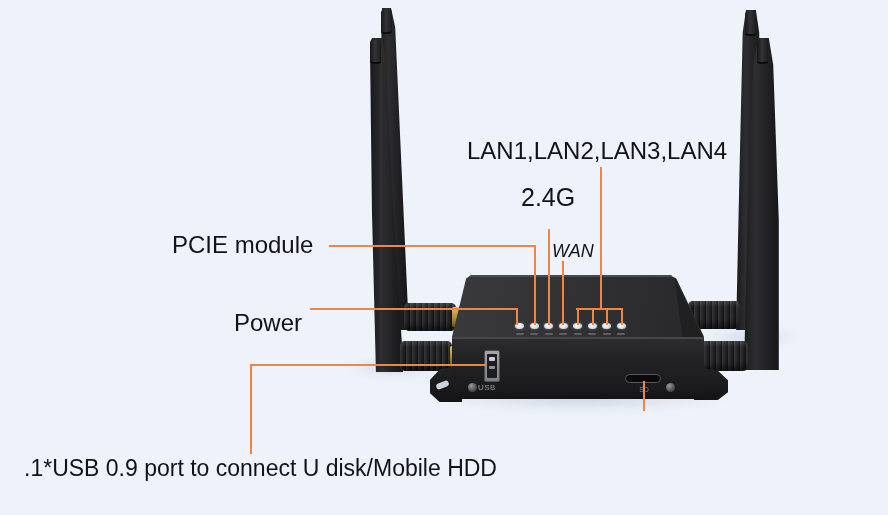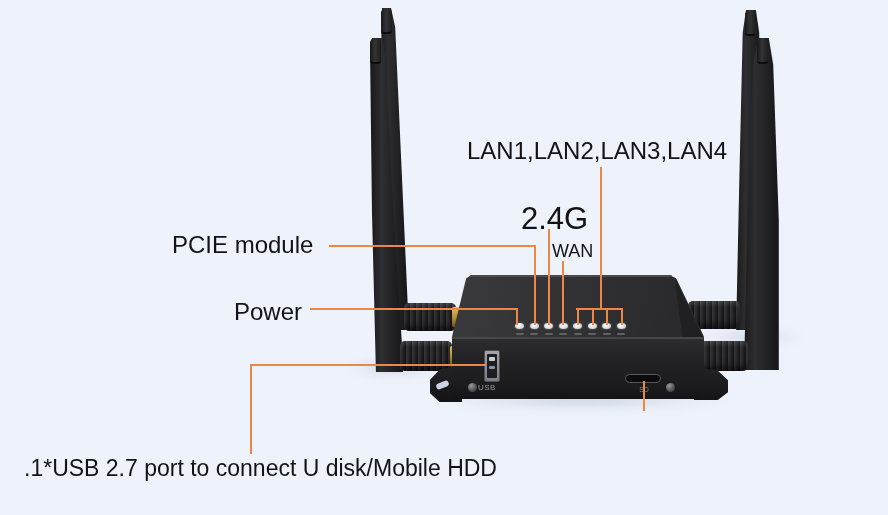--- a/index.html
+++ b/index.html
@@ -122,19 +122,19 @@
   <div class="line" style="left:591.5px;top:308px;width:2px;height:17px;"></div>
   <div class="line" style="left:606px;top:308px;width:2px;height:17px;"></div>
   <div class="line" style="left:620.5px;top:308px;width:2px;height:17px;"></div>
   <div class="line" style="left:310px;top:308px;width:208px;height:2px;"></div>
   <div class="line" style="left:516px;top:308px;width:2px;height:17px;"></div>
   <div class="line" style="left:250px;top:364px;width:236px;height:2px;"></div>
   <div class="line" style="left:250px;top:364px;width:2px;height:90px;"></div>
   <div class="line" style="left:643px;top:381px;width:2px;height:30px;"></div>
 
   <div class="lbl" style="left:467px;top:139px;font-size:24px;">LAN1,LAN2,LAN3,LAN4</div>
-  <div class="lbl" style="left:521px;top:203px;font-size:31px;">2.4G</div>
-  <div class="lbl" style="left:552px;top:242px;font-size:18px;">WAN</div>
+  <div class="lbl" style="left:521px;top:185px;font-size:25px;">2.4G</div>
+  <div class="lbl" style="left:552px;top:242px;font-size:18px;font-style:italic;">WAN</div>
   <div class="lbl" style="left:172px;top:233px;font-size:24px;">PCIE module</div>
-  <div class="lbl" style="left:234px;top:300px;font-size:24px;">Power</div>
-  <div class="lbl" style="left:24px;top:457px;font-size:23px;">.1*USB 2.7 port to connect U disk/Mobile HDD</div>
+  <div class="lbl" style="left:234px;top:311px;font-size:24px;">Power</div>
+  <div class="lbl" style="left:24px;top:457px;font-size:23px;">.1*USB 0.9 port to connect U disk/Mobile HDD</div>
 
 </div>
 
 </body></html>

